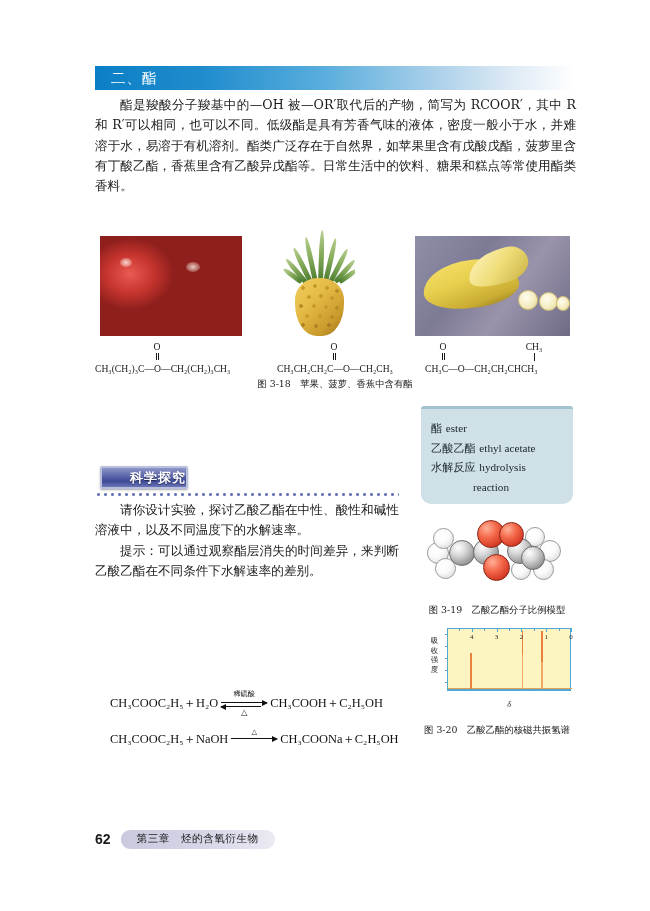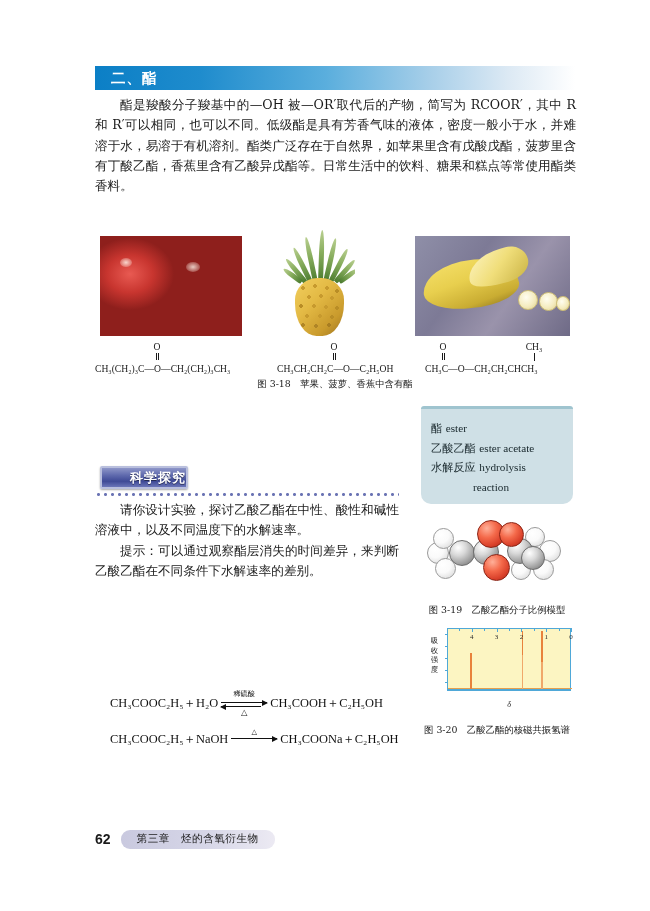--- a/index.html
+++ b/index.html
@@ -24,21 +24,21 @@
     position: absolute;
     left: 95px; top: 66px;
     width: 480px; height: 24px;
     background: linear-gradient(to right, #0b7fc6 0%, #1f8ccd 22%, #5aaedd 48%, #a8cfe9 70%, #dce9f4 86%, #ffffff 100%);
     display: flex;
     align-items: center;
   }
   .section-bar .label {
     color: #ffffff;
     font-size: 14.5px;
-    font-weight: bold;
+    font-weight: normal;
     letter-spacing: 1px;
     padding-left: 16px;
     font-family: "DejaVu Sans", sans-serif;
   }
 
   
   .body-text {
     position: absolute;
     font-size: 12.6px;
     line-height: 20.3px;
@@ -520,21 +520,21 @@
         <span>CH₃(CH₂)₃</span><span>C</span><span>—O—</span><span>CH₂(CH₂)₃CH₃</span>
       </span>
     </div>
 
     <div class="struct" style="left:182px; top:0px; height:34px; width:150px;">
       <span class="dbl-o" style="left:51px; top:0px; width:12px;">
         <span class="o-atom">O</span>
         <span class="dbl-bond"></span>
       </span>
       <span class="chain" style="left:0px; bottom:2px;">
-        <span>CH₃CH₂CH₂</span><span>C</span><span>—O—</span><span>C₂H₅OH</span>
+        <span>CH₃CH₂CH₂</span><span>C</span><span>—O—</span><span>CH₂CH₃</span>
       </span>
     </div>
 
     <div class="struct" style="left:330px; top:0px; height:34px; width:150px;">
       <span class="dbl-o" style="left:12px; top:0px; width:12px;">
         <span class="o-atom">O</span>
         <span class="dbl-bond"></span>
       </span>
       <span class="branch-top" style="left:100px; top:0px; width:18px;">
         <span>CH₃</span>
@@ -551,21 +551,21 @@
   </div>
 
 
   <div class="vocab-box">
     <div class="vocab-line">
       <span>酯</span>
       <span class="en">ester</span>
     </div>
     <div class="vocab-line">
       <span>乙酸乙酯</span>
-      <span class="en">ester acetate</span>
+      <span class="en">ethyl acetate</span>
     </div>
     <div class="vocab-line">
       <span>水解反应</span>
       <span class="en">hydrolysis</span>
     </div>
     <div class="vocab-line vocab-cont">
       <span class="en">reaction</span>
     </div>
   </div>
 

